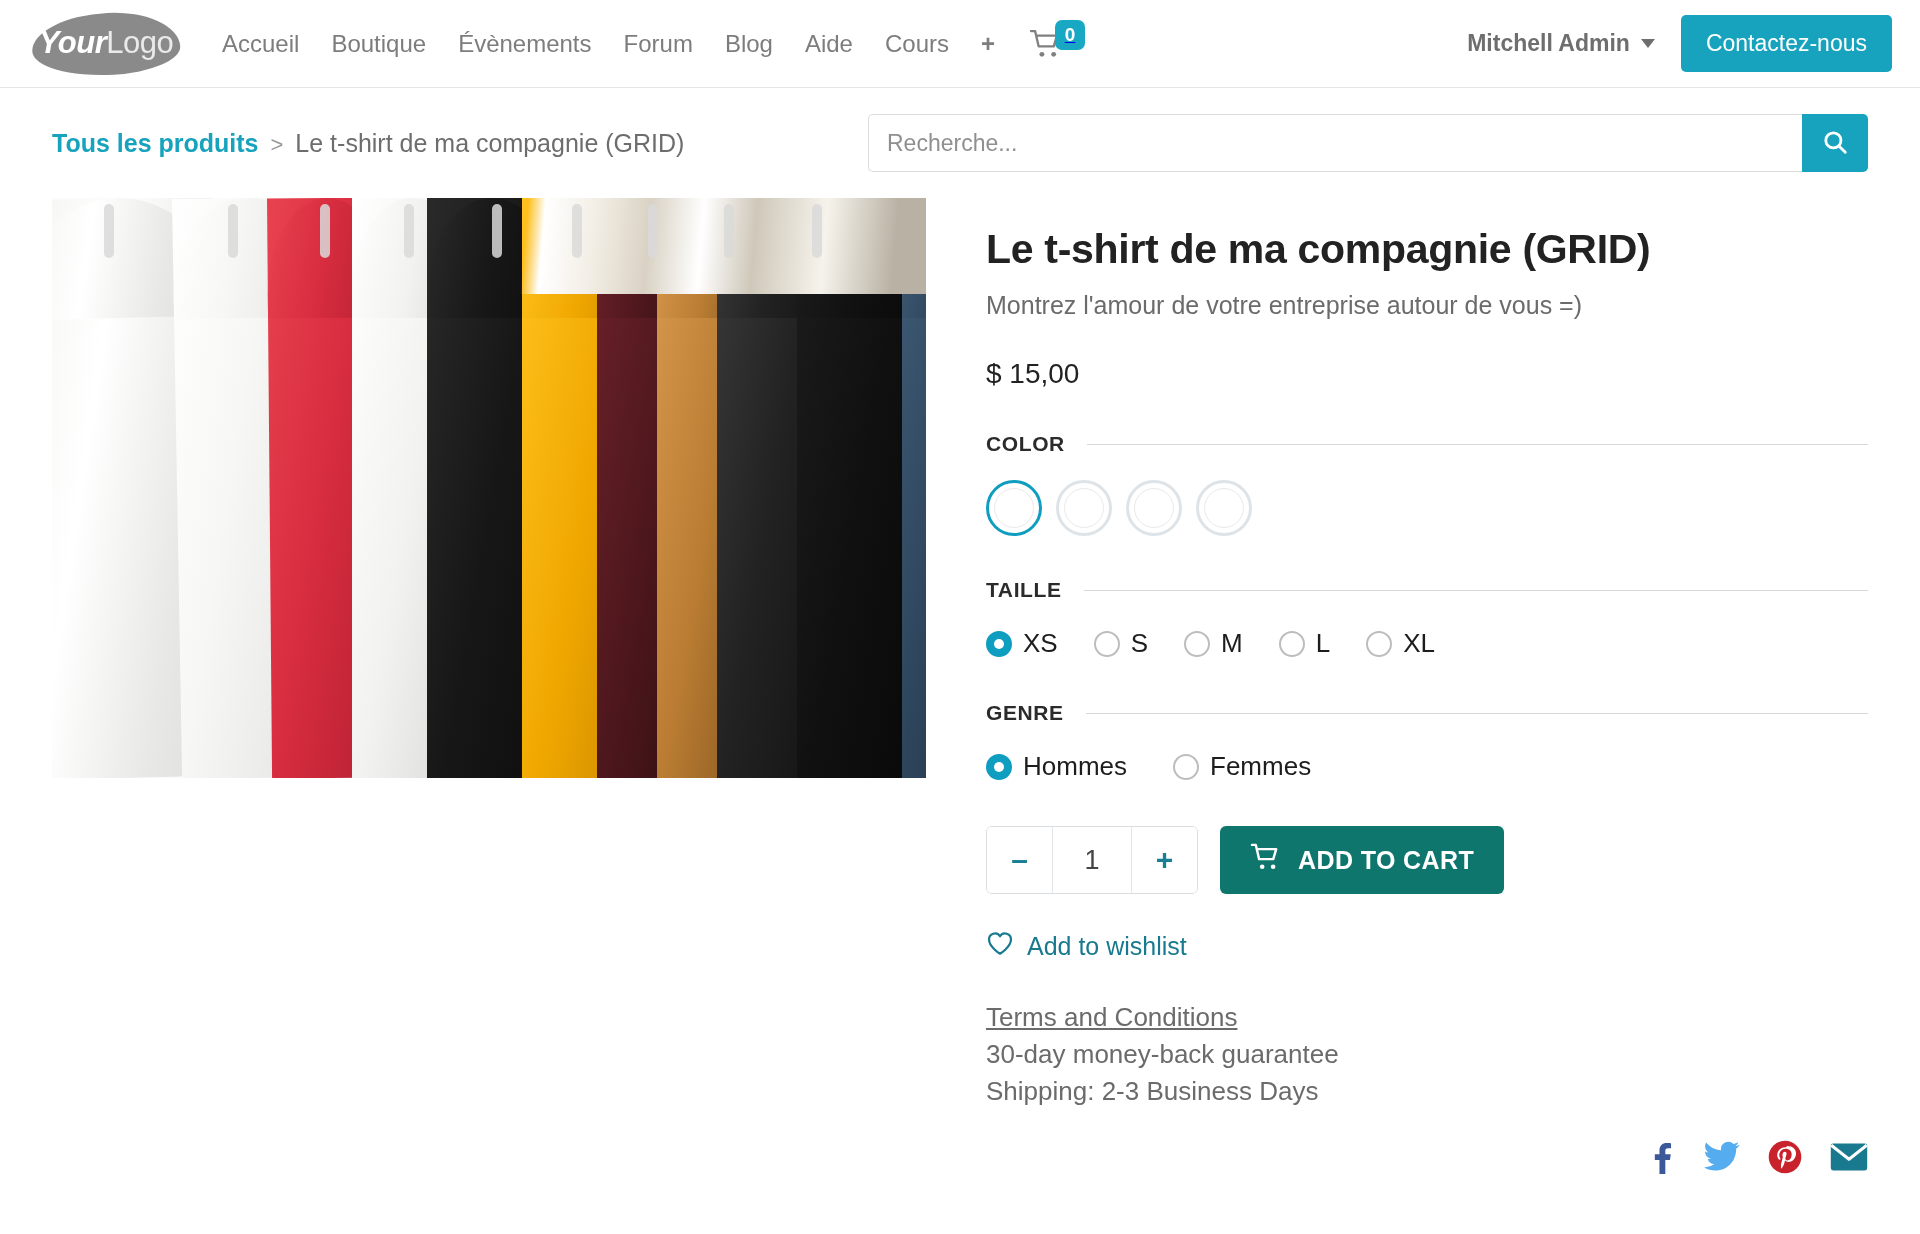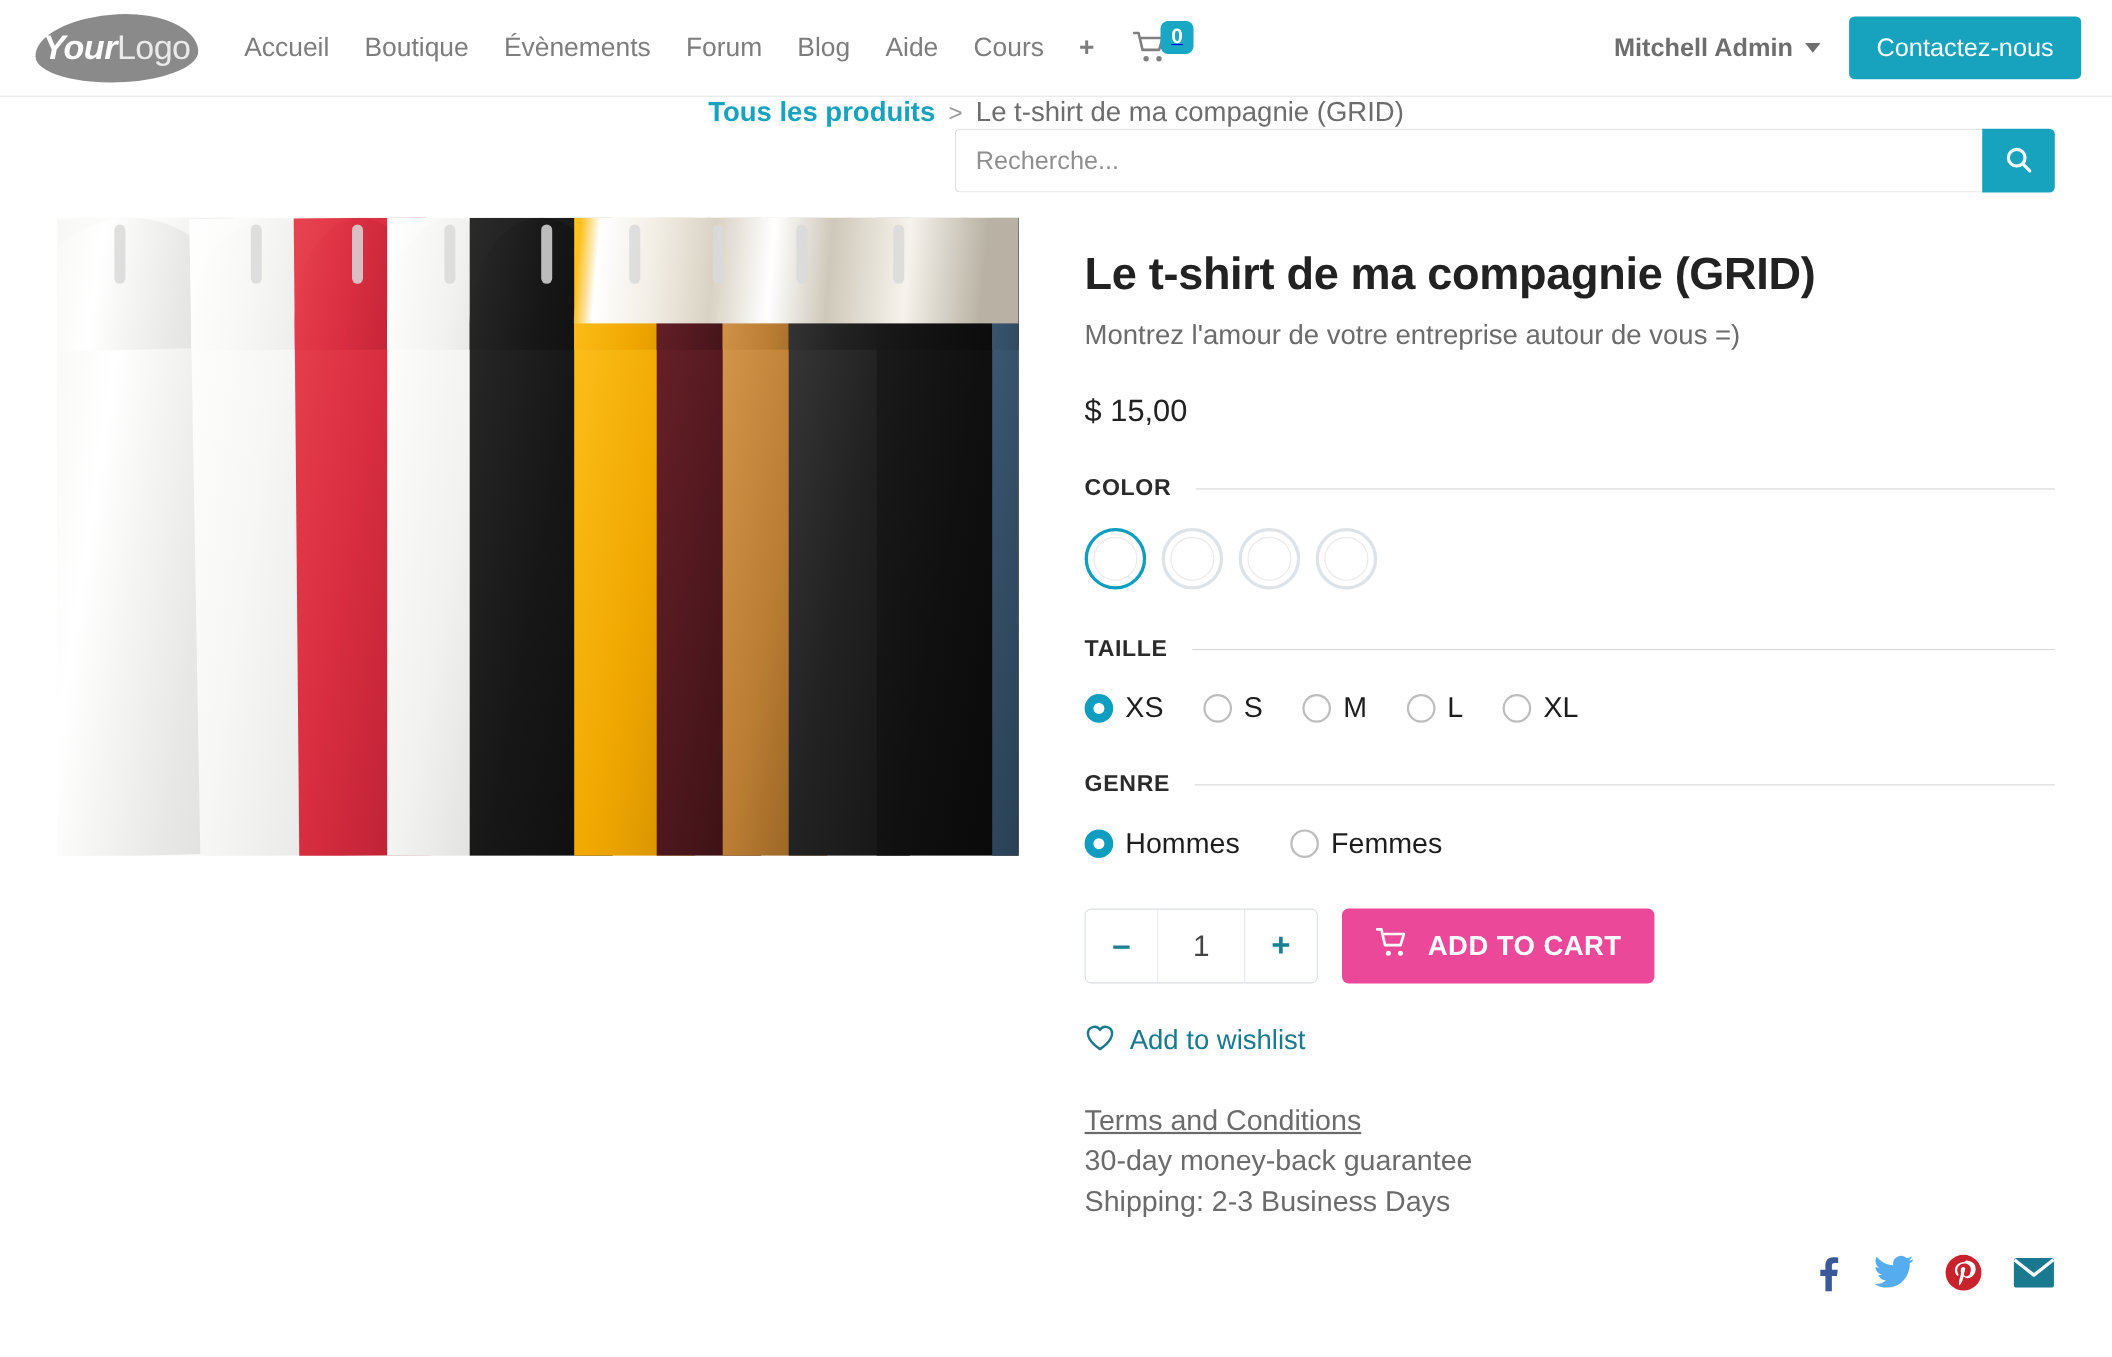--- a/index.html
+++ b/index.html
@@ -126,21 +126,20 @@
     font-family: inherit;
     white-space: nowrap;
   }
 
   
   .subbar {
     display: flex;
     align-items: center;
     padding: 0 52px 0 52px;
     height: 110px;
-    flex-direction: column;
   }
   .breadcrumb {
     font-size: 25px;
     display: flex;
     align-items: baseline;
     gap: 12px;
   }
   .breadcrumb .crumb-link {
     color: #17a3bd;
     font-weight: 700;
@@ -356,21 +355,21 @@
     text-align: center;
     font-size: 27px;
     color: #444;
     font-family: inherit;
     outline: none;
   }
   .btn-cart {
     display: flex;
     align-items: center;
     gap: 16px;
-    background: #ec4899;
+    background: #0f766e;
     border: none;
     border-radius: 6px;
     height: 68px;
     padding: 0 30px;
     color: #fff;
     font-size: 25px;
     font-weight: 700;
     letter-spacing: .4px;
     cursor: pointer;
     font-family: inherit;

